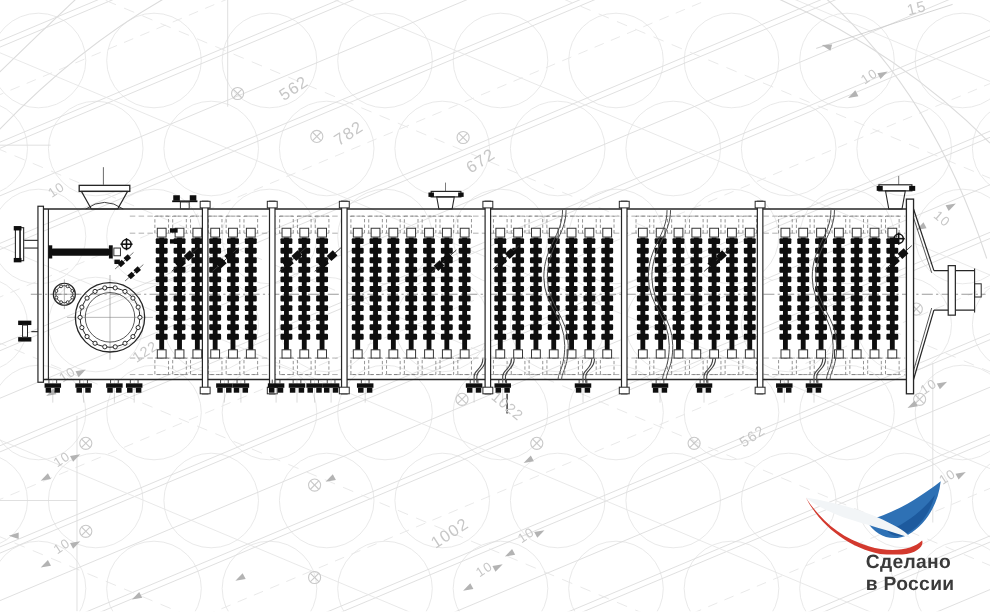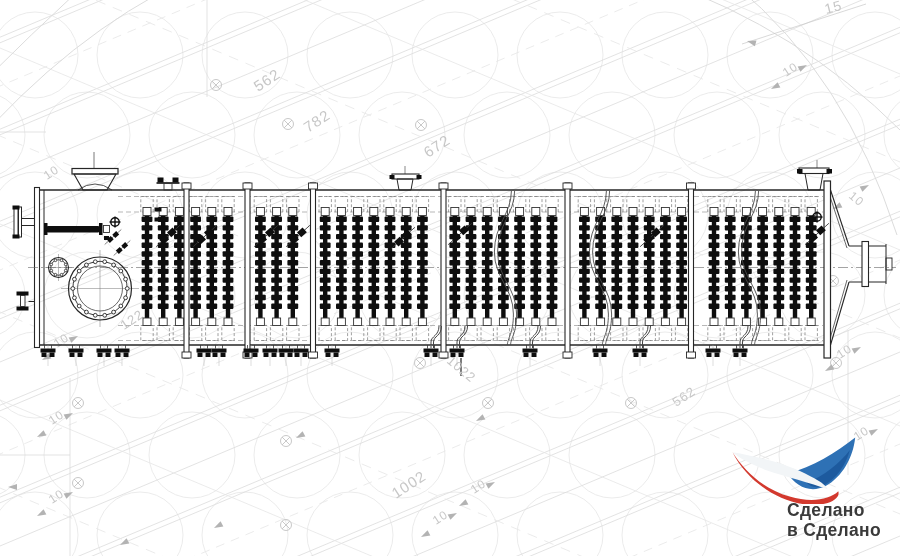--- a/index.html
+++ b/index.html
@@ -1240,16 +1240,16 @@
 
   <div class="logo">
     <svg id="bird" width="148" height="74" viewBox="0 0 140 70">
       <path id="b-blue" d="M62 41 C86 35 108 21 126 7 C124 26 114 44 98 53 C84 60 70 54 62 41 Z" fill="#2e71b5"></path>
       <path id="b-blue-dark" d="M80 50 C96 44 112 31 121 19 C117 34 108 46 97 52 C90 56 84 54 80 50 Z" fill="#1d5a9e"></path>
       <path id="b-white" d="M10 21 C34 25 62 32 84 44 C92 48 98 52 100 56 C84 50 60 44 42 38 C29 33 17 27 10 21 Z" fill="#f2f5f7"></path>
       <path id="b-red" d="M10 21 C22 40 40 56 64 63 C84 69 102 66 110 58 C112 64 104 70 88 71 C56 71 24 49 10 21 Z" fill="#d3392e"></path>
     </svg>
     <div class="logo-text" style="color: rgb(58, 58, 58);">
       <div>Сделано</div>
-      <div>в Сделано</div>
+      <div>в России</div>
     </div>
   </div>
 </div>
 
 </body></html>

